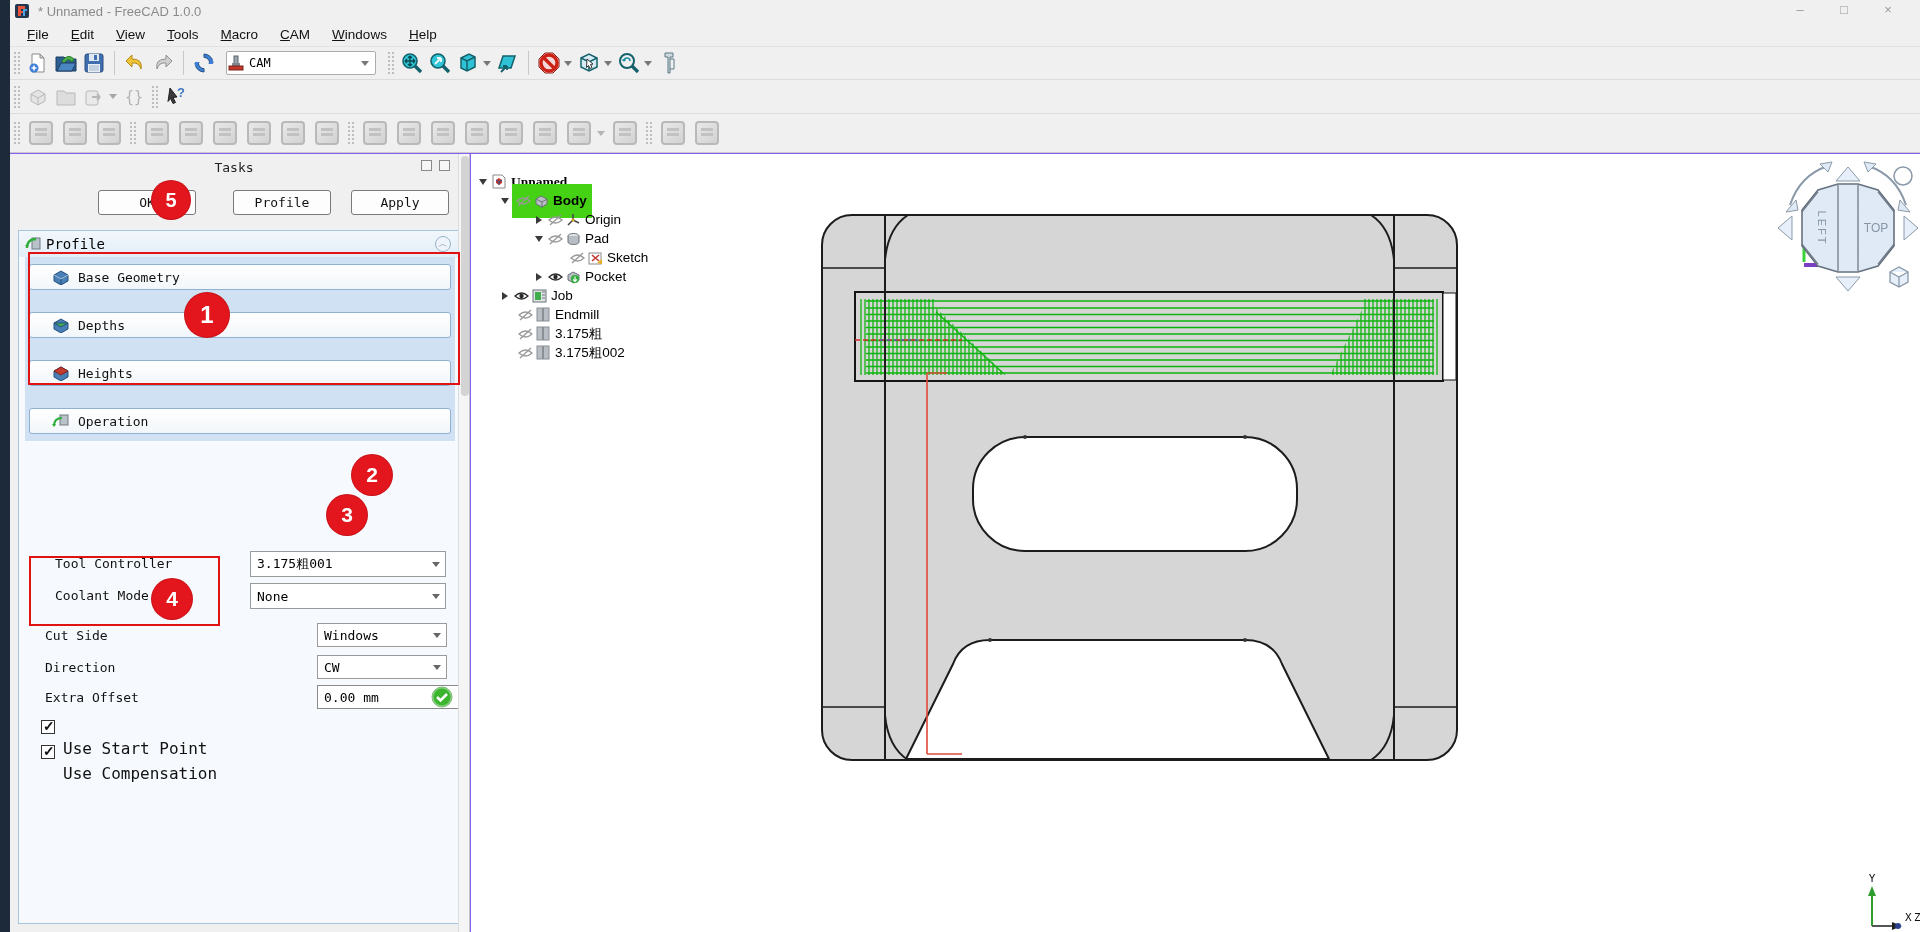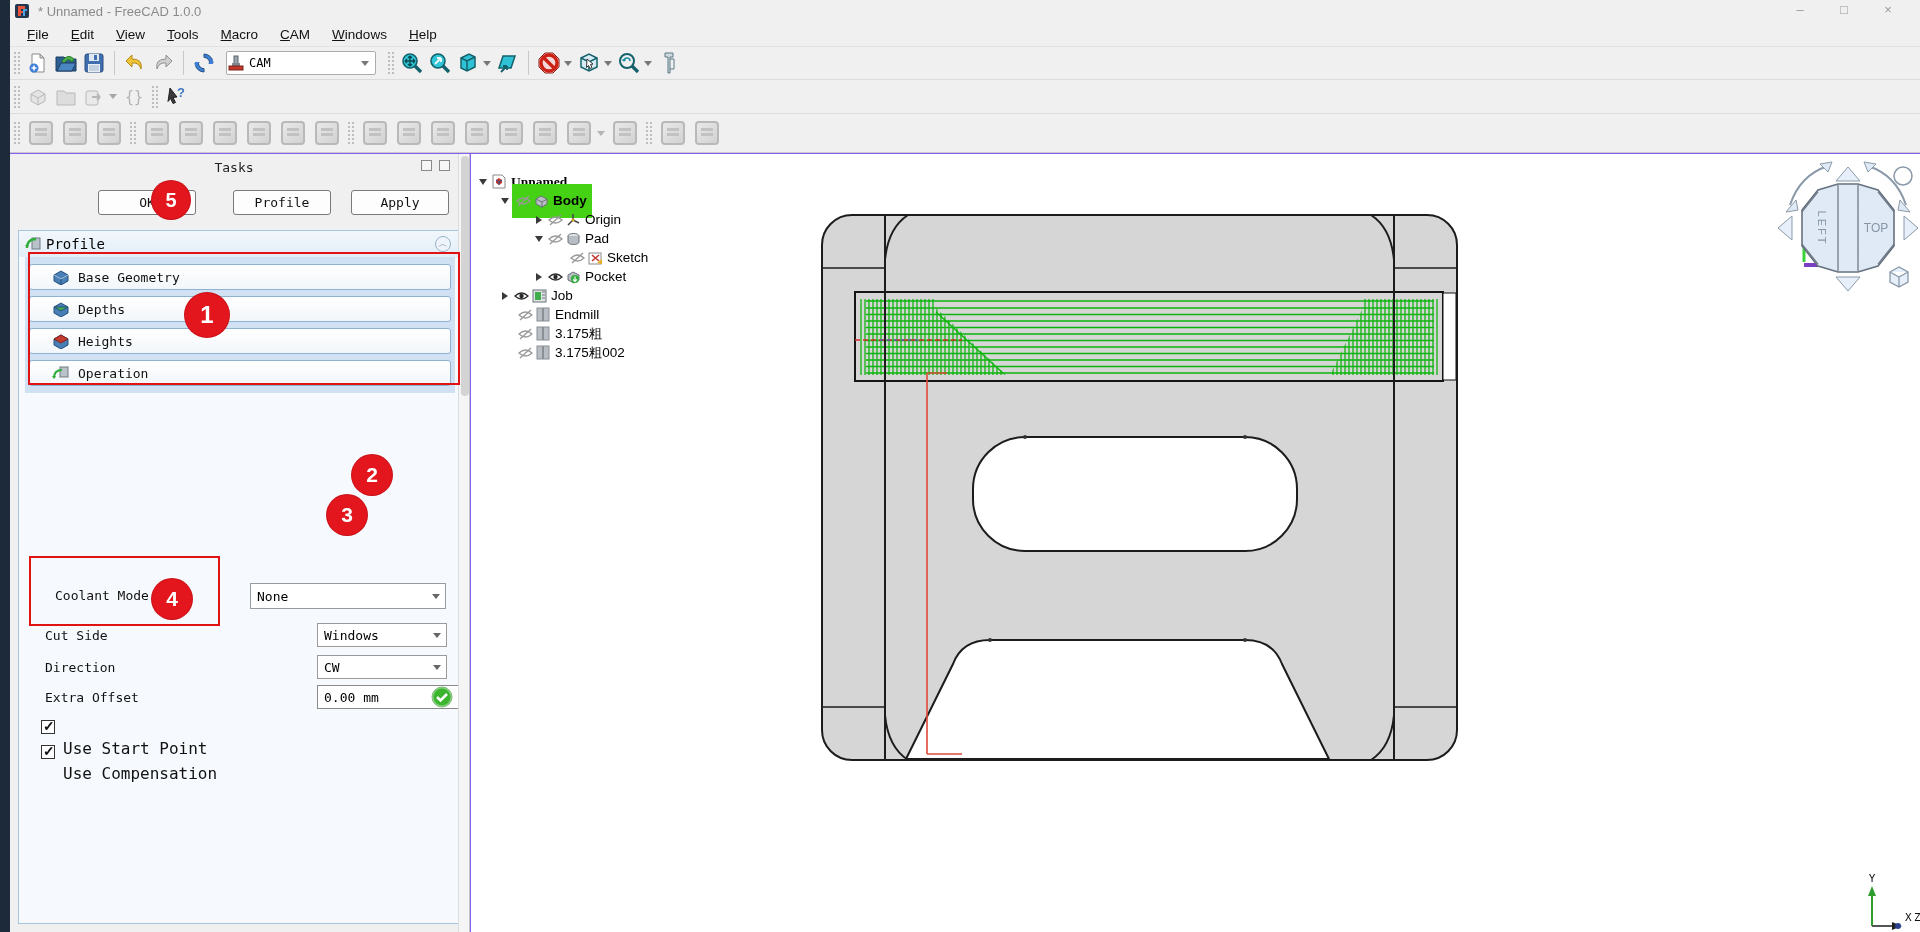--- a/index.html
+++ b/index.html
@@ -58,21 +58,21 @@
               line-height:23px; color:#111; }
   #taskbox { position:absolute; left:8px; top:76px; width:442px; height:694px;
              background:#f6fafe; border:1px solid #a9c6e0; }
   #profile-header { position:absolute; left:0; top:0; width:100%; height:26px;
                     background:linear-gradient(#f2f7fc,#e2edf7); display:flex; align-items:center; }
   #profile-header .txt { font-size:14px; font-weight:normal; margin-left:4px; }
   #collapse-btn { position:absolute; right:8px; top:5px; width:16px; height:16px; border-radius:8px;
                   border:1px solid #9ab4cc; background:#eef4fa; color:#6d87a0; font-size:10px;
                   text-align:center; line-height:14px; }
   #geo-group { position:absolute; left:6px; top:26px; width:430px; padding:7px 4px;
-               background:#cfe1f2; display:flex; flex-direction:column; gap:6px; }
+               background:#cfe1f2; display:flex; flex-direction:column; gap:22px; }
   .geo-btn { height:26px; background:linear-gradient(#ffffff,#f2f6fa); border:1px solid #8fb2d2;
              border-radius:3px; display:flex; align-items:center; font-size:13px; color:#111; }
   .geo-btn .ic { margin:0 8px 0 22px; }
   .form-row { position:absolute; left:0; width:100%; height:26px; }
   .form-label { position:absolute; font-size:13px; color:#111; }
   .combo { position:absolute; background:#fff; border:1px solid #9a9a9a; display:flex;
            align-items:center; font-size:13px; }
   .combo .val { margin-left:6px; }
   .combo .c-arr { position:absolute; right:5px; top:50%; margin-top:-2px; width:0; height:0;
                   border-left:4px solid transparent; border-right:4px solid transparent;
@@ -355,20 +355,27 @@
         <button class="geo-btn mono">
           <svg class="ic" width="18" height="16" viewBox="0 0 18 16">
               <rect x="8" y="2" width="8" height="10" fill="#b9c2c9" stroke="#707a82"></rect>
               <path d="M2 13 q0 -8 8 -8" fill="none" stroke="#2fae3a" stroke-width="2.2"></path>
               <path d="M2 14 l2 -3 h-4 z" fill="#2fae3a"></path>
             </svg>
           <span>Operation</span>
         </button>
       </div>
 
+      <div class="form-row" style="top:320px">
+        <span class="form-label mono" style="left:36px; top:5px">Tool Controller</span>
+        <div class="combo mono" style="left:231px; top:0; width:196px; height:26px">
+          <span class="val">3.175粗001</span>
+          <span class="c-arr"></span>
+        </div>
+      </div>
       <div class="form-row" style="top:352px">
         <span class="form-label mono" style="left:36px; top:5px">Coolant Mode</span>
         <div class="combo mono" style="left:231px; top:0; width:196px; height:26px">
           <span class="val">None</span>
           <span class="c-arr"></span>
         </div>
       </div>
       <div class="form-row" style="top:392px">
         <span class="form-label mono" style="left:26px; top:5px">Cut Side</span>
         <div class="combo mono" style="left:298px; top:0; width:130px; height:24px">

